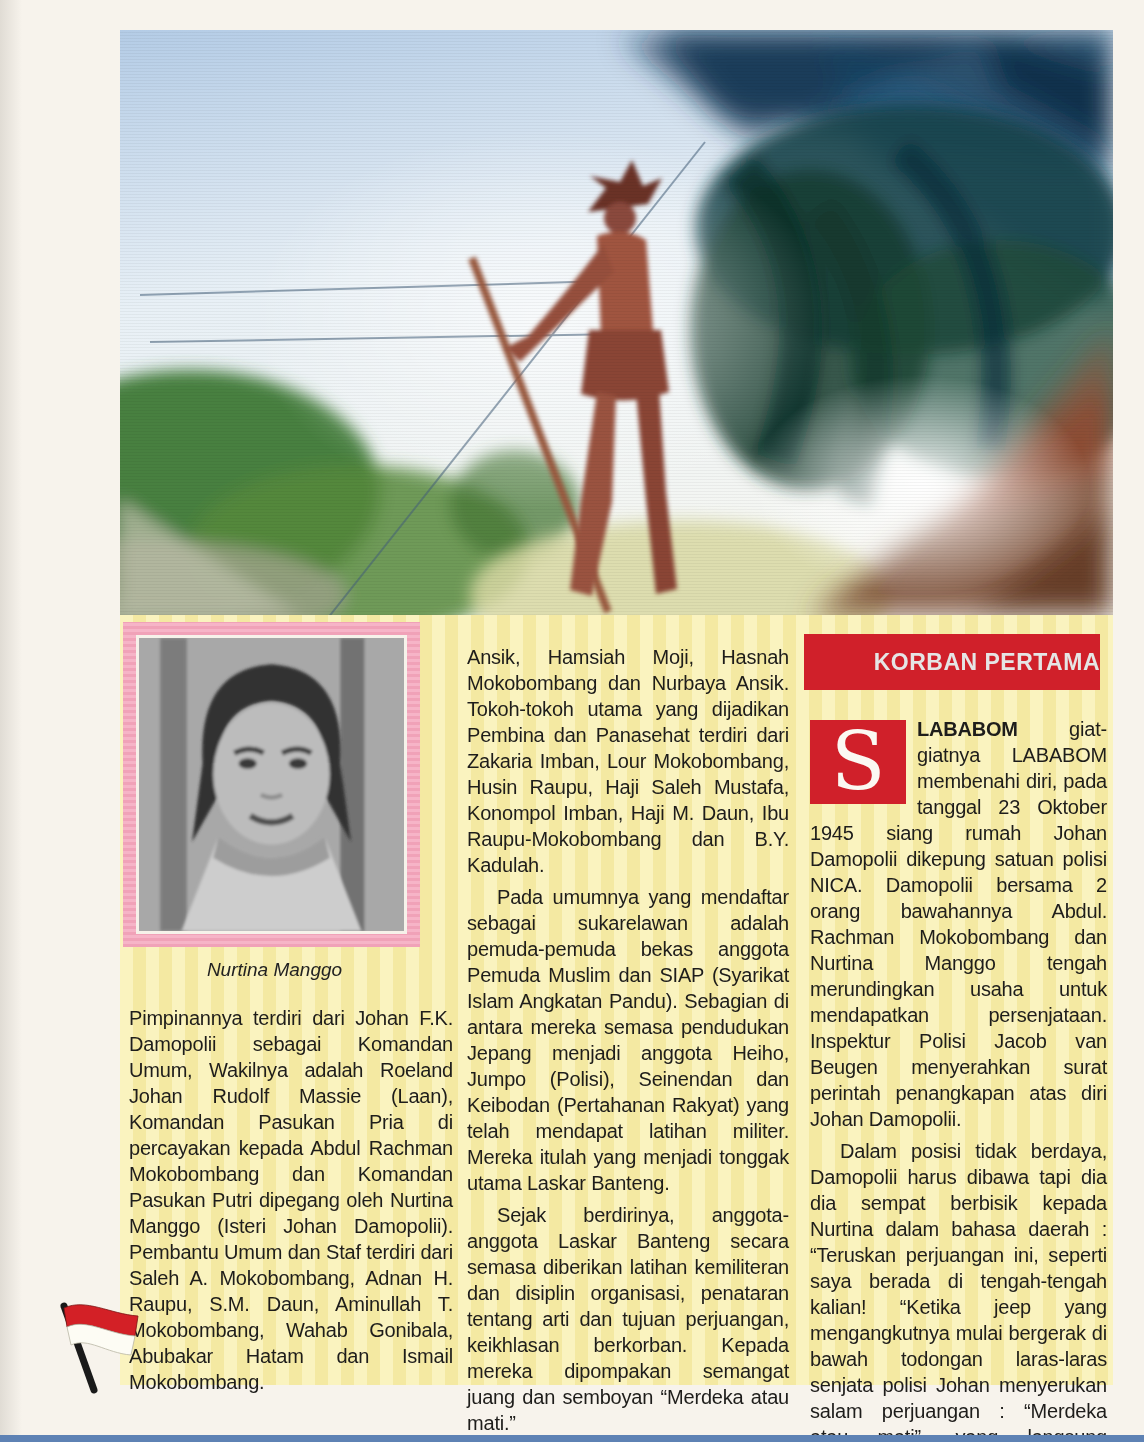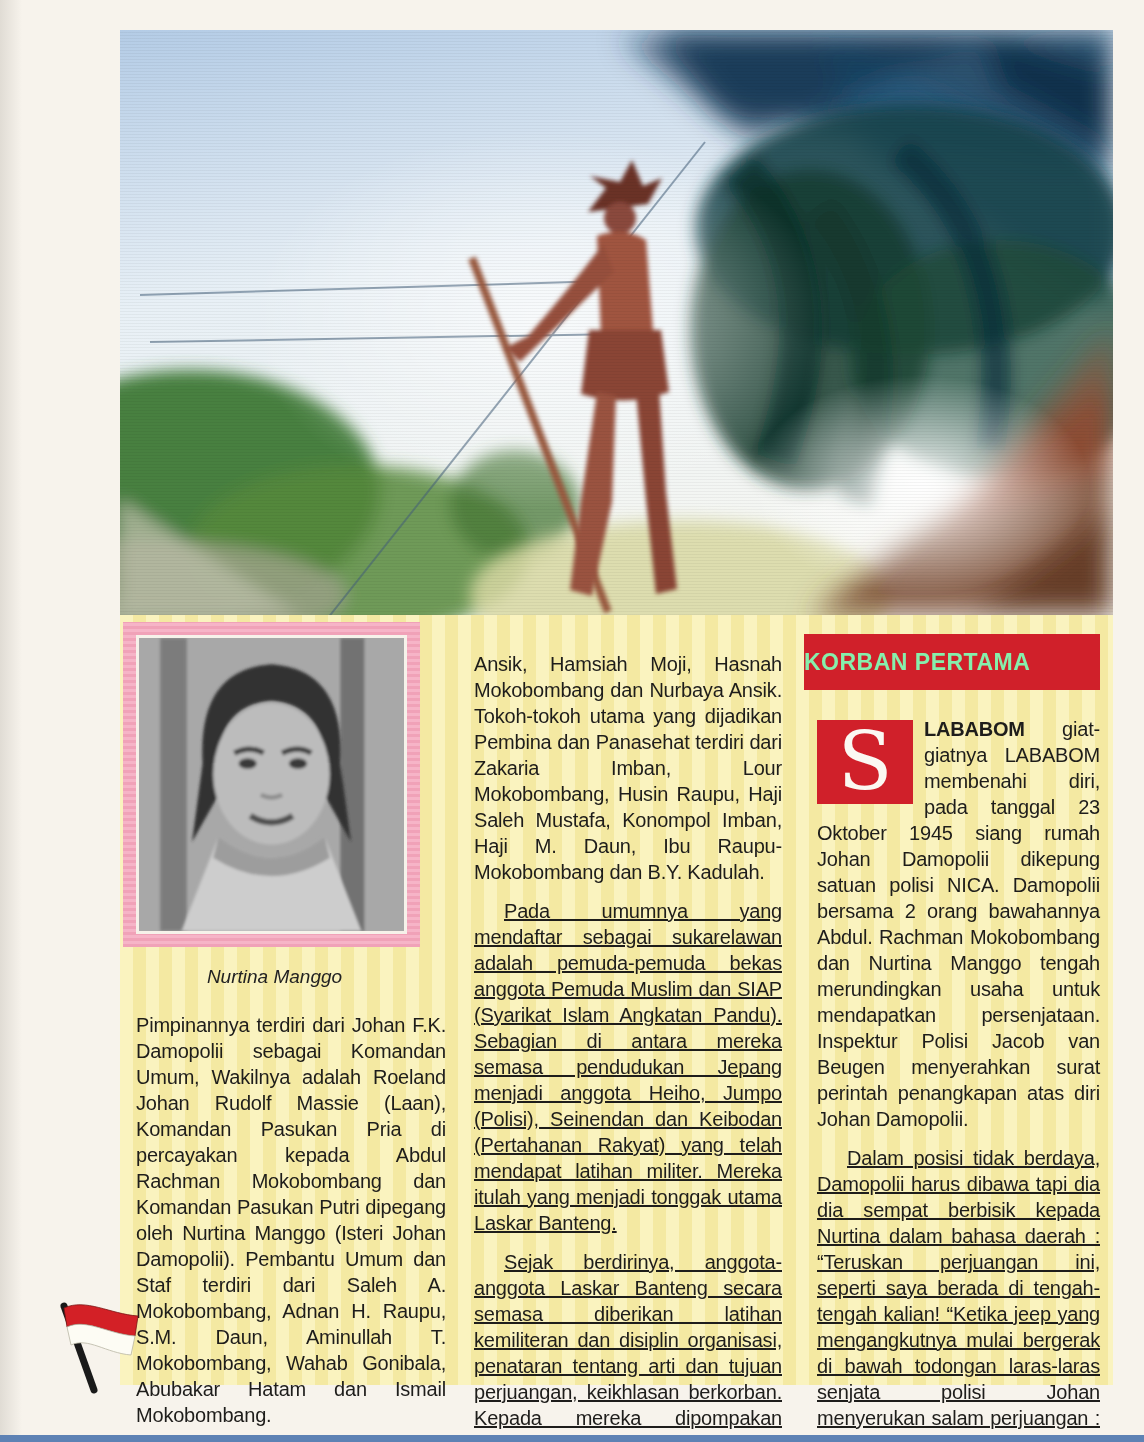--- a/index.html
+++ b/index.html
@@ -20,42 +20,42 @@
     position:absolute;inset:0;
     background:repeating-linear-gradient(0deg,rgba(0,0,0,.045) 0 1px,transparent 1px 3px);
     pointer-events:none;
   }
   
   .content{
     position:absolute;left:120px;top:615px;width:993px;height:770px;
     background:repeating-linear-gradient(90deg,#faf3bf 0 13px,#f4e9a2 13px 26px);
   }
   .col{position:absolute;top:0;}
-  .col p{margin:13px;font-size:20px;line-height:26px;text-align:justify;letter-spacing:-.2px;}
-  .col p.indent{text-indent:30px;text-decoration:underline;}
+  .col p{margin:6px;font-size:20px;line-height:26px;text-align:justify;letter-spacing:-.2px;}
+  .col p.indent{text-indent:30px;}
   .col-left{left:3px;top:7px;width:336px;}
   .col-mid{left:341px;top:23px;width:334px;}
   .col-right{left:684px;top:19px;width:309px;}
   
   .portrait{
     width:271px;height:299px;margin:0;
     padding:13px;
     background:repeating-linear-gradient(0deg,#f0a2b8 0 3px,#f6b4c7 3px 6px);
   }
   .portrait-inner{
     width:100%;height:100%;border:3px solid #f6f2ea;box-sizing:border-box;overflow:hidden;
   }
   .portrait-inner svg{display:block;width:100%;height:100%;filter:contrast(.92) brightness(1.02);}
-  .caption{width:303px;text-align:center;margin-top:19px;font-style:italic;font-size:19px;color:#222;}
+  .caption{width:303px;text-align:center;margin-top:12px;font-style:italic;font-size:19px;color:#222;}
   .lefttext{margin-top:24px;}
   
   .kicker{
     width:296px;height:56px;background:#d0202a;
-    display:flex;align-items:center;justify-content:flex-start;
-    color:#86efac;font-weight:bold;font-size:23px;letter-spacing:.5px;
+    display:flex;align-items:center;justify-content:flex-end;
+    color:#e5e5e5;font-weight:bold;font-size:23px;letter-spacing:.5px;
     margin-bottom:26px;
   }
   .dropcap{
     float:left;width:96px;height:84px;margin:4px 11px 2px 0;background:#d0202a;
     display:flex;align-items:center;justify-content:center;
     font-family:"DejaVu Serif", serif;font-size:80px;line-height:1;color:#fbf8f2;
   }
   .lead b{font-weight:bold;}
   
   .flag{position:absolute;left:28px;top:1278px;width:120px;height:120px;}

